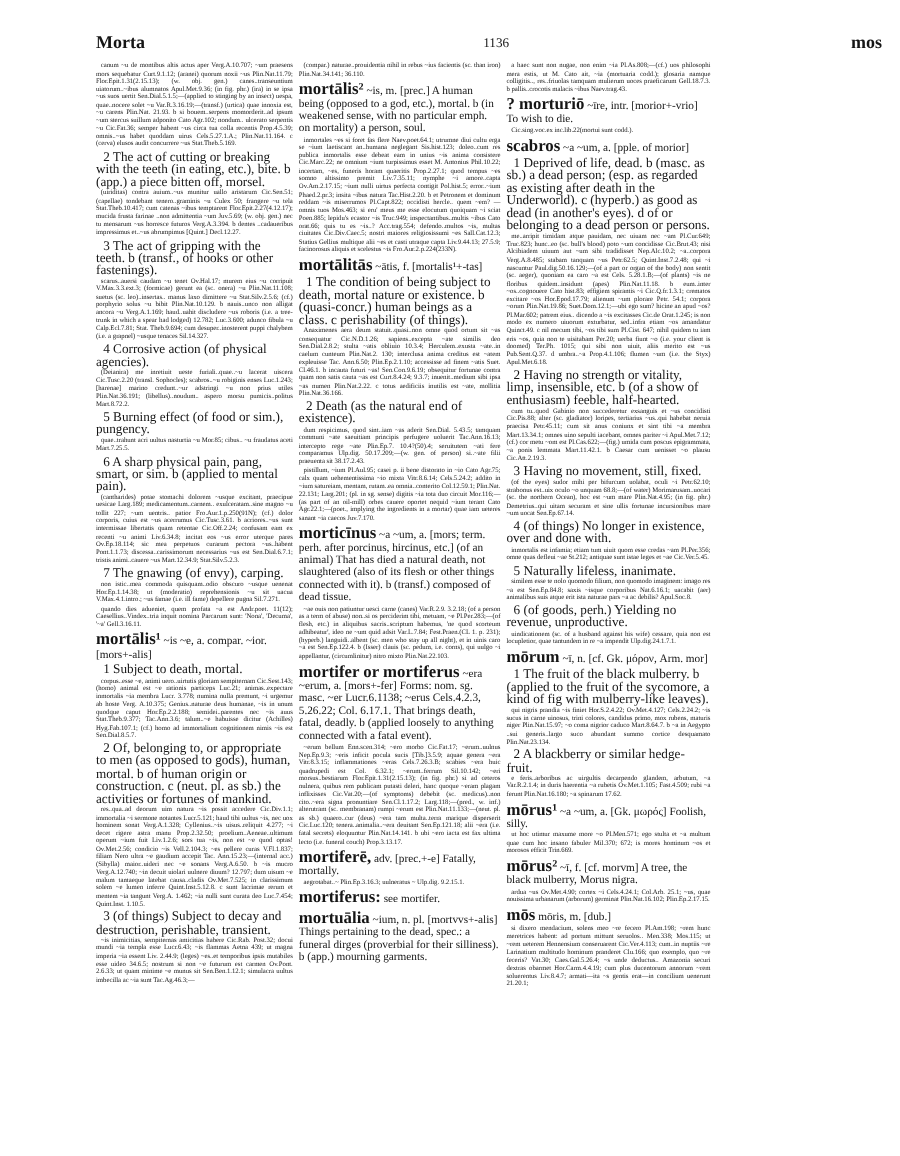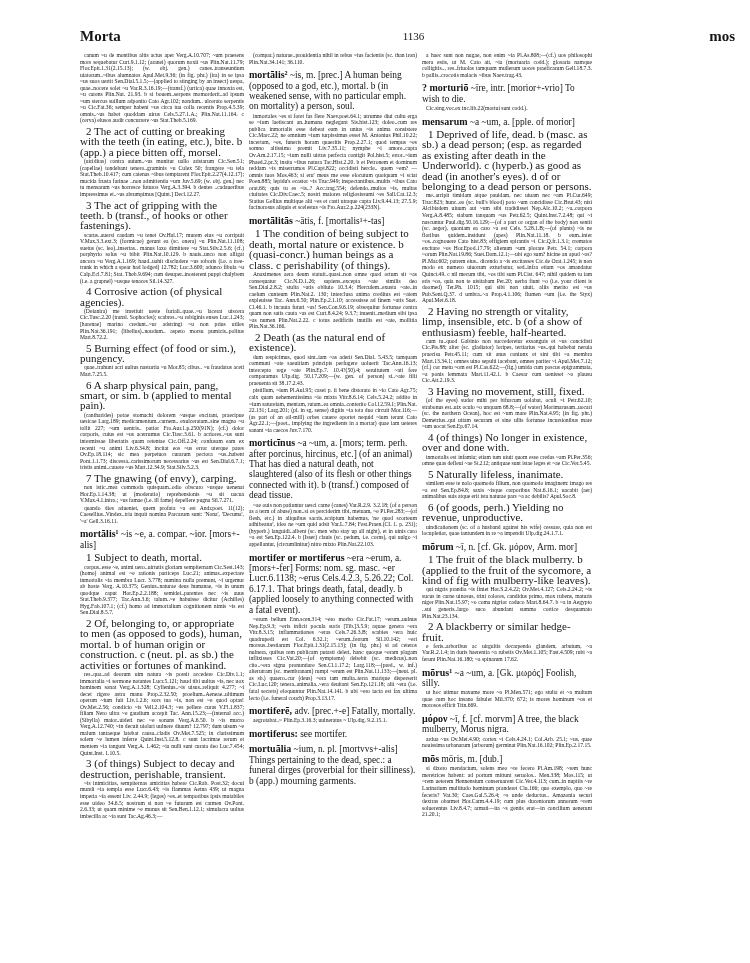--- a/index.html
+++ b/index.html
@@ -7,21 +7,21 @@
          font-family:"Liberation Serif","DejaVu Serif",serif; color:#151515; }
   .header { position:absolute; top:28px; left:80px; width:655px; height:20px; }
   .hdr-left { position:absolute; left:0; top:0; font-weight:bold; font-size:15px; }
   .hdr-center { position:absolute; left:12px; right:0; text-align:center; top:2px; font-size:11px; }
   .hdr-right { position:absolute; right:0; top:0; font-weight:bold; font-size:15px; }
   .col { position:absolute; top:52px; width:164px; font-size:5.6px; line-height:6.55px; text-align:justify; }
   .c1 { left:80px; } .c2 { left:249px; width:168px;} .c3 { left:422px; width:170px;}
   .cite { margin:0 0 1px 0; text-indent:4px; }
   .sense { font-size:11px; line-height:10.4px; margin:2px 0 1px 0; text-indent:6px; text-align:left; }
   .entry { font-size:9.4px; line-height:10.4px; margin:5px 0 1px 0; text-align:left; }
-  .hw { font-weight:bold; font-size:10px; }
+  .hw { font-weight:bold; font-size:14px; }
 </style>
 </head>
 <body>
 
 <div class="header">
   <span class="hdr-left">Morta</span>
   <span class="hdr-center">1136</span>
   <span class="hdr-right">mos</span>
 </div>
 
@@ -64,37 +64,37 @@
     <div class="cite">~erum bellum Enn.scen.314; ~ero morbo Cic.Fat.17; ~erum..uulnus Nep.Ep.9.3; ~eris inficit pocula sucis [Tib.]3.5.9; aquae genera ~era Vitr.8.3.15; inflammationes ~eras Cels.7.26.3.B; scabies ~era huic quadrupedi est Col. 6.32.1; ~erum..ferrum Sil.10.142; ~eri morsus..bestiarum Flor.Epit.1.31(2.15.13); (in fig. phr.) si ad ceteros nulnera, quibus rem publicam putasti deleri, hanc quoque ~eram plagam inflixisses Cic.Vat.20;—(of symptoms) debebit (sc. medicus)..non cito..~era signa pronuntiare Sen.Cl.1.17.2; Larg.118;—(pred., w. inf.) alterutram (sc. membranam) rumpi ~erum est Plin.Nat.11.133;—(neut. pl. as sb.) quaero..cur (deus) ~era tam multa..terra marique disperserit Cic.Luc.120; tenera..animalia..~era deuitant Sen.Ep.121.18; alii ~era (i.e. fatal secrets) eloquuntur Plin.Nat.14.141.  b ubi ~ero iacta est fax ultima lecto (i.e. funeral couch) Prop.3.13.17.</div>
     <div class="entry"><span class="hw">mortiferē,</span><span> adv. [prec.+-e] Fatally, mortally.</span></div>
     <div class="cite">aegrotabat..~ Plin.Ep.3.16.3; uulneratus ~ Ulp.dig. 9.2.15.1.</div>
     <div class="entry"><span class="hw">mortiferus:</span><span> see mortifer.</span></div>
     <div class="entry"><span class="hw">mortuālia</span><span> ~ium, n. pl. [mortvvs+-alis] Things pertaining to the dead, spec.: a funeral dirges (proverbial for their silliness).  b (app.) mourning garments.</span></div>
   </div>
 <div class="col c3">
     <div class="cite">a haec sunt non nugae, non enim ~ia Pl.As.808;—(cf.) uos philosophi mera estis, ut M. Cato ait, ~ia (mortuaria codd.); glosaria namque colligitis.., res..friuolas tamquam mulierum uoces praeficarum Gell.18.7.3.  b pallis..crocotis malacis ~ibus Naev.trag.43.</div>
     <div class="entry"><span class="hw">? morturiō</span><span> ~īre, intr. [morior+-vrio] To wish to die.</span></div>
     <div class="cite">Cic.sing.voc.ex inc.lib.22(mortui sunt codd.).</div>
-    <div class="entry"><span class="hw">mensarum</span><span> ~a ~um, a. [pple. of morior]</span></div>
+    <div class="entry"><span class="hw">scabros</span><span> ~a ~um, a. [pple. of morior]</span></div>
     <div class="sense">1 Deprived of life, dead.  b (masc. as sb.) a dead person; (esp. as regarded as existing after death in the Underworld).  c (hyperb.) as good as dead (in another's eyes).  d of or belonging to a dead person or persons.</div>
     <div class="cite">me..arripit timidam atque pauidam, nec uiuam nec ~am Pl.Cur.649; Truc.823; hunc..eo (sc. bull's blood) poto ~um concidisse Cic.Brut.43; nisi Alcibiadem uiuum aut ~um sibi tradidisset Nep.Alc.10.2; ~a..corpora Verg.A.8.485; stabam tanquam ~us Petr.62.5; Quint.Inst.7.2.48; qui ~i nascuntur Paul.dig.50.16.129;—(of a part or organ of the body) non sentit (sc. aeger), quoniam ea caro ~a est Cels. 5.28.1.B;—(of plants) ~is ne floribus quidem..insidunt (apes) Plin.Nat.11.18.  b eum..inter ~os..cognouere Cato hist.83; effigiem spirantis ~i Cic.Q.fr.1.3.1; crematos excitare ~os Hor.Epod.17.79; alienum ~um plorare Petr. 54.1; corpora ~orum Plin.Nat.19.86; Suet.Dom.12.1;—ubi ego sum? hicine an apud ~os? Pl.Mar.602; patrem eius.. dicendo a ~is excitasses Cic.de Orat.1.245; is non modo ex numero uiuorum exturbatur, sed..infra etiam ~os amandatur Quinct.49.  c nil mecum tibi, ~os tibi sum Pl.Cist. 647; nihil quidem tu iam eris ~os, quia non te uisitabam Per.20; uerba fiunt ~o (i.e. your client is doomed) Ter.Ph. 1015; qui sibi non uiuit, aliis merito est ~us Pub.Sent.Q.37.  d umbra..~a Prop.4.1.106; flumen ~um (i.e. the Styx) Apul.Met.6.18.</div>
     <div class="sense">2 Having no strength or vitality, limp, insensible, etc.  b (of a show of enthusiasm) feeble, half-hearted.</div>
     <div class="cite">cum tu..quod Gabinio non succederetur exsanguis et ~us concidisti Cic.Pis.88; alter (sc. gladiator) loripes, tertiarius ~us..qui habebat neruia praecisa Petr.45.11; cum sit anus coniunx et sint tibi ~a membra Mart.13.34.1; omnes uino sepulti iacebant, omnes pariter ~i Apul.Met.7.12; (cf.) cor metu ~om est Pl.Cas.622;—(fig.) umida cum poscus epigrammata, ~a ponis lemmata Mart.11.42.1.  b Caesar cum uenisset ~o plausu Cic.Att.2.19.3.</div>
     <div class="sense">3 Having no movement, still, fixed.</div>
     <div class="cite">(of the eyes) sudor mihi per bifurcum uolabat, oculi ~i Petr.62.10; strabonus est..uix oculo ~o unquam 68.8;—(of water) Morimarusam..uocari (sc. the northern Ocean), hoc est ~um mare Plin.Nat.4.95; (in fig. phr.) Demetrius..qui uitam securam et sine ullis fortunae incursionibus mare ~um uocat Sen.Ep.67.14.</div>
     <div class="sense">4 (of things) No longer in existence, over and done with.</div>
     <div class="cite">inmortalis est infamia; etiam tum uiuit quom esse credas ~am Pl.Per.356; omne quas defleui ~ae St.212; antiquae sunt istae leges et ~ae Cic.Ver.5.45.</div>
     <div class="sense">5 Naturally lifeless, inanimate.</div>
     <div class="cite">similem esse te nolo quomodo filium, non quomodo imaginem: imago res ~a est Sen.Ep.84.8; saxis ~isque corporibus Nat.6.16.1; uacabit (aer) animalibus suis atque erit ista naturae pars ~a ac debilis? Apul.Soc.8.</div>
     <div class="sense">6 (of goods, perh.) Yielding no revenue, unproductive.</div>
     <div class="cite">uindicationem (sc. of a husband against his wife) cessare, quia non est locupletior, quae tantundem in re ~a impendit Ulp.dig.24.1.7.1.</div>
     <div class="entry"><span class="hw">mōrum</span><span> ~ī, n. [cf. Gk. μόρον, Arm. mor]</span></div>
     <div class="sense">1 The fruit of the black mulberry.  b (applied to the fruit of the sycomore, a kind of fig with mulberry-like leaves).</div>
     <div class="cite">qui nigris prandia ~is finiet Hor.S.2.4.22; Ov.Met.4.127; Cels.2.24.2; ~is sucus in carne uinosus, trini colores, candidus primo, mox rubens, maturis niger Plin.Nat.15.97; ~o coma nigrior caduco Mart.8.64.7.  b ~a in Aegypto ..sui generis..largo suco abundant summo cortice desquamato Plin.Nat.23.134.</div>
     <div class="sense">2 A blackberry or similar hedge-fruit.</div>
     <div class="cite">e feris..arboribus ac uirgultis decarpendo glandem, arbutum, ~a Var.R.2.1.4; in duris haerentia ~a rubetis Ov.Met.1.105; Fast.4.509; rubi ~a ferunt Plin.Nat.16.180; ~a spinarum 17.62.</div>
     <div class="entry"><span class="hw">mōrus¹</span><span> ~a ~um, a. [Gk. μωρός] Foolish, silly.</span></div>
     <div class="cite">ut hoc utimur maxume more ~o Pl.Men.571; ego stulta et ~a multum quae cum hoc insano fabuler Mil.370; 672; is mores hominum ~os et morosos efficit Trin.669.</div>
-    <div class="entry"><span class="hw">μόρον</span><span> ~ī, f. [cf. morvm] A tree, the black mulberry, Morus nigra.</span></div>
+    <div class="entry"><span class="hw">mōrus²</span><span> ~ī, f. [cf. morvm] A tree, the black mulberry, Morus nigra.</span></div>
     <div class="cite">ardua ~us Ov.Met.4.90; cortex ~i Cels.4.24.1; Col.Arb. 25.1; ~us, quae nouissima urbanarum (arborum) germinat Plin.Nat.16.102; Plin.Ep.2.17.15.</div>
     <div class="entry"><span class="hw">mōs</span><span> mōris, m. [dub.]</span></div>
     <div class="cite">si dixero mendacium, solens meo ~re fecero Pl.Am.198; ~rem hunc meretrices habent: ad portum mittunt seruolos.. Men.338; Mos.115; ut ~rem ueterem Hennensium conseruarent Cic.Ver.4.113; cum..in nuptiis ~re Larinatium multitudo hominum pranderet Clu.166; quo exemplo, quo ~re feceris? Vat.30; Caes.Gal.5.26.4; ~s unde deductus.. Amazonia securi dextras obarmet Hor.Carm.4.4.19; cum plus ducentorum annorum ~rem soluerentus Liv.8.4.7; armati—ita ~s gentis erat—in concilium uenerunt 21.20.1;</div>
   </div>
 
 </body></html>

